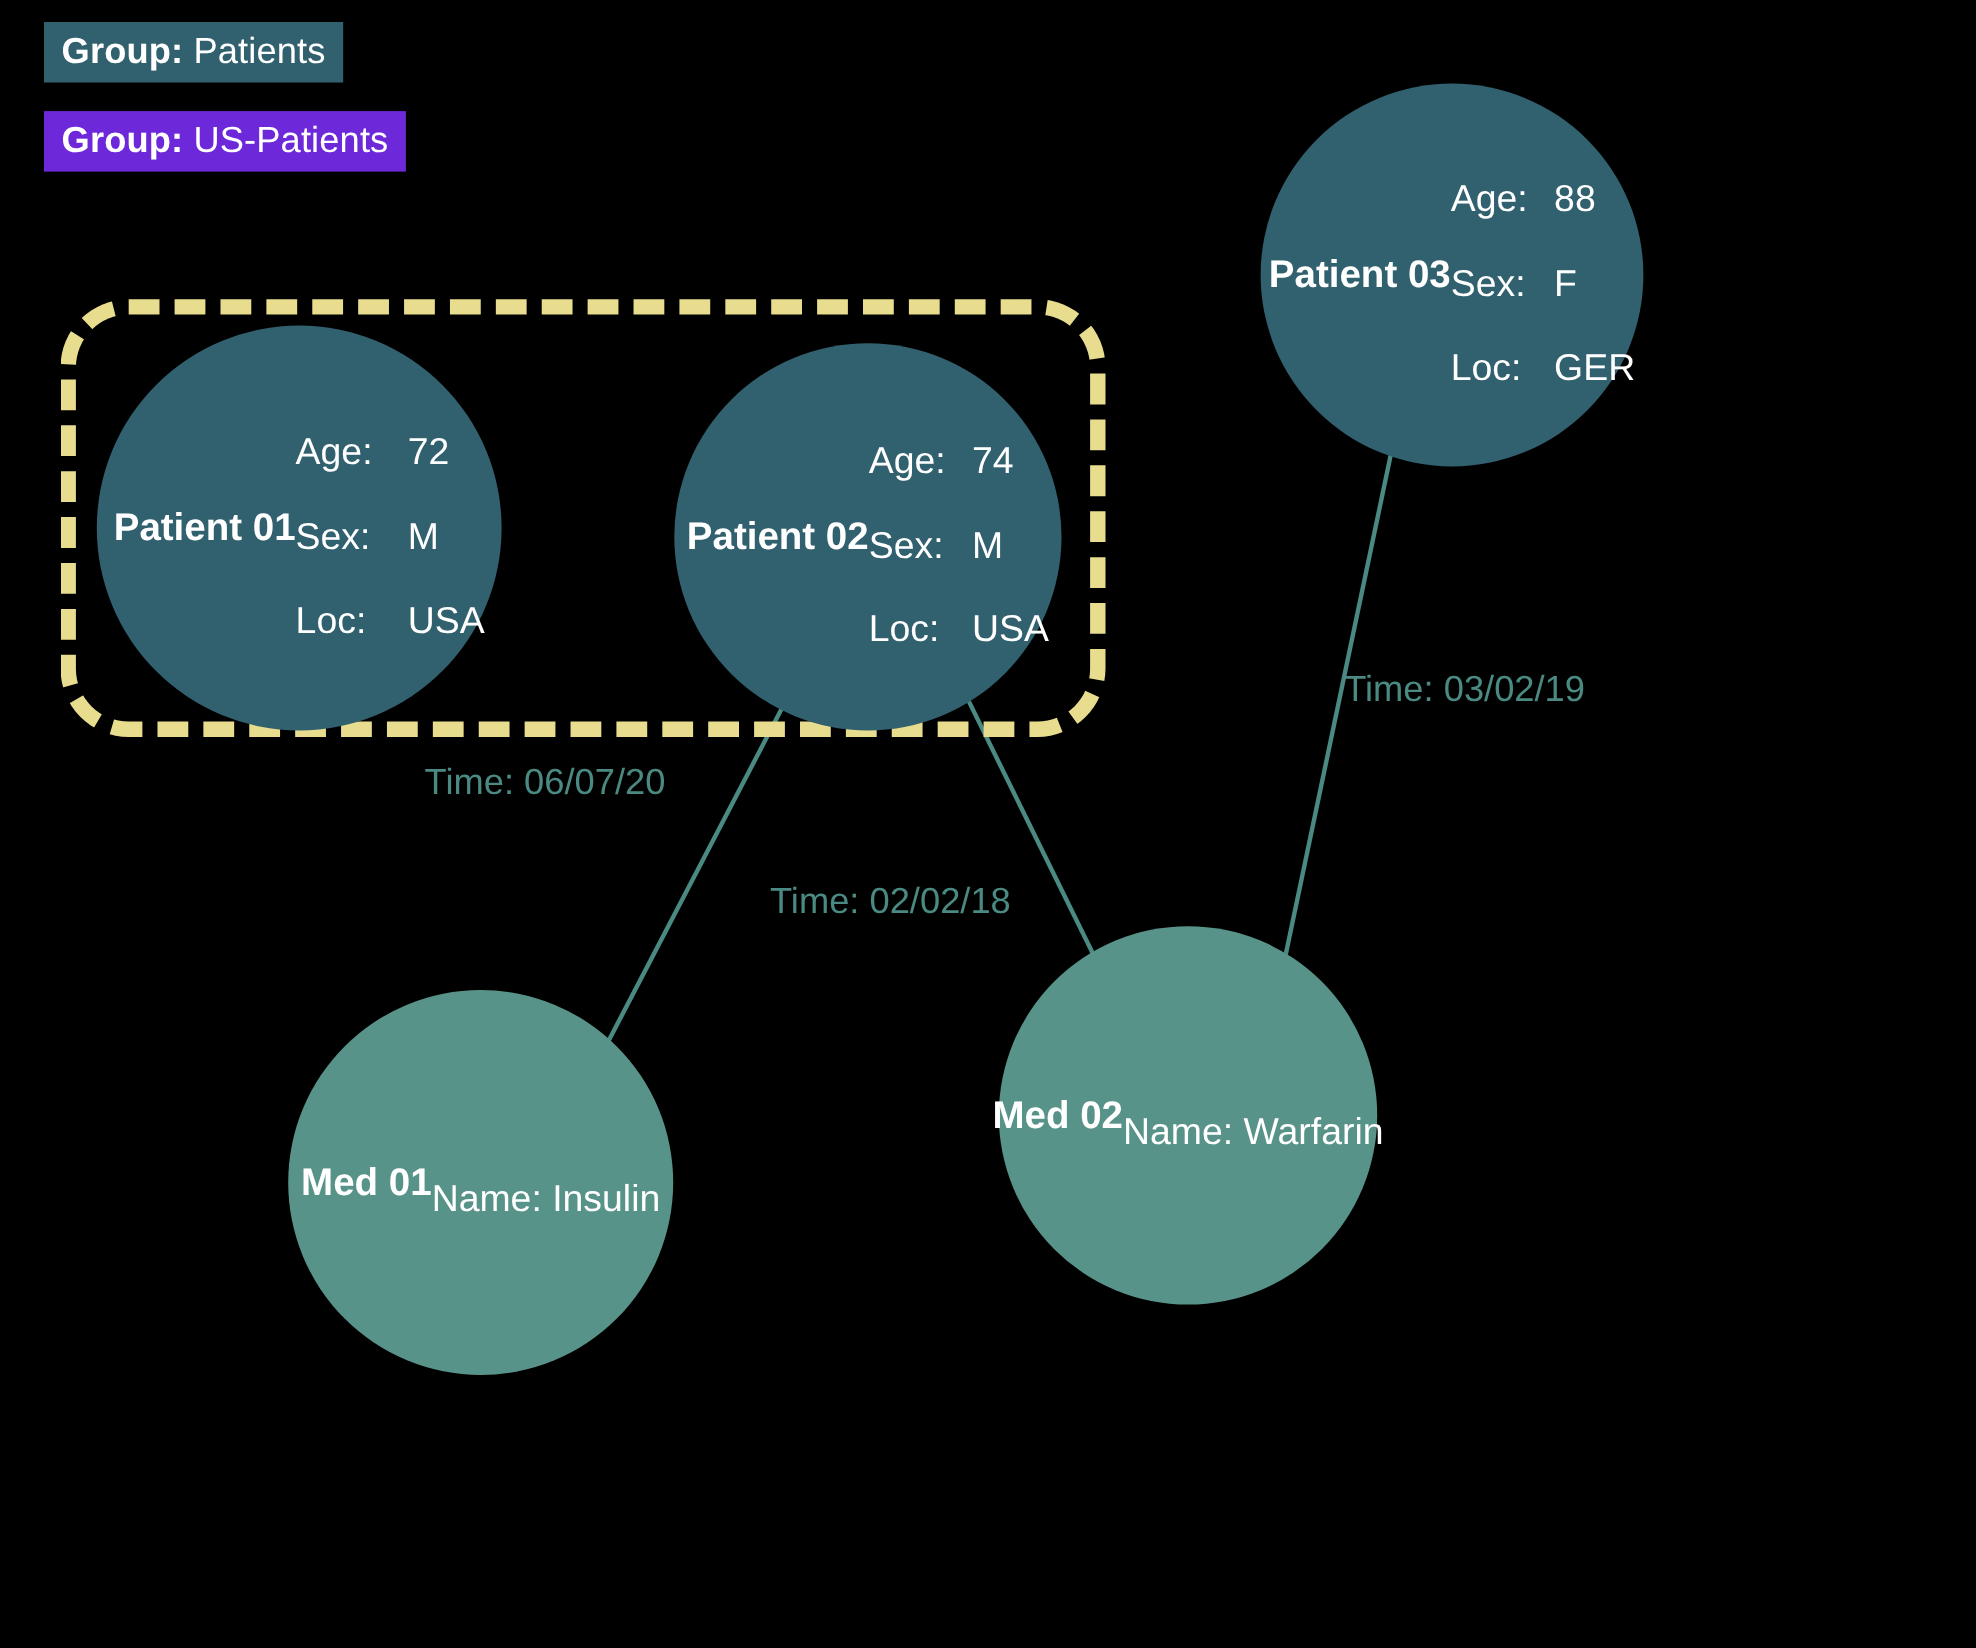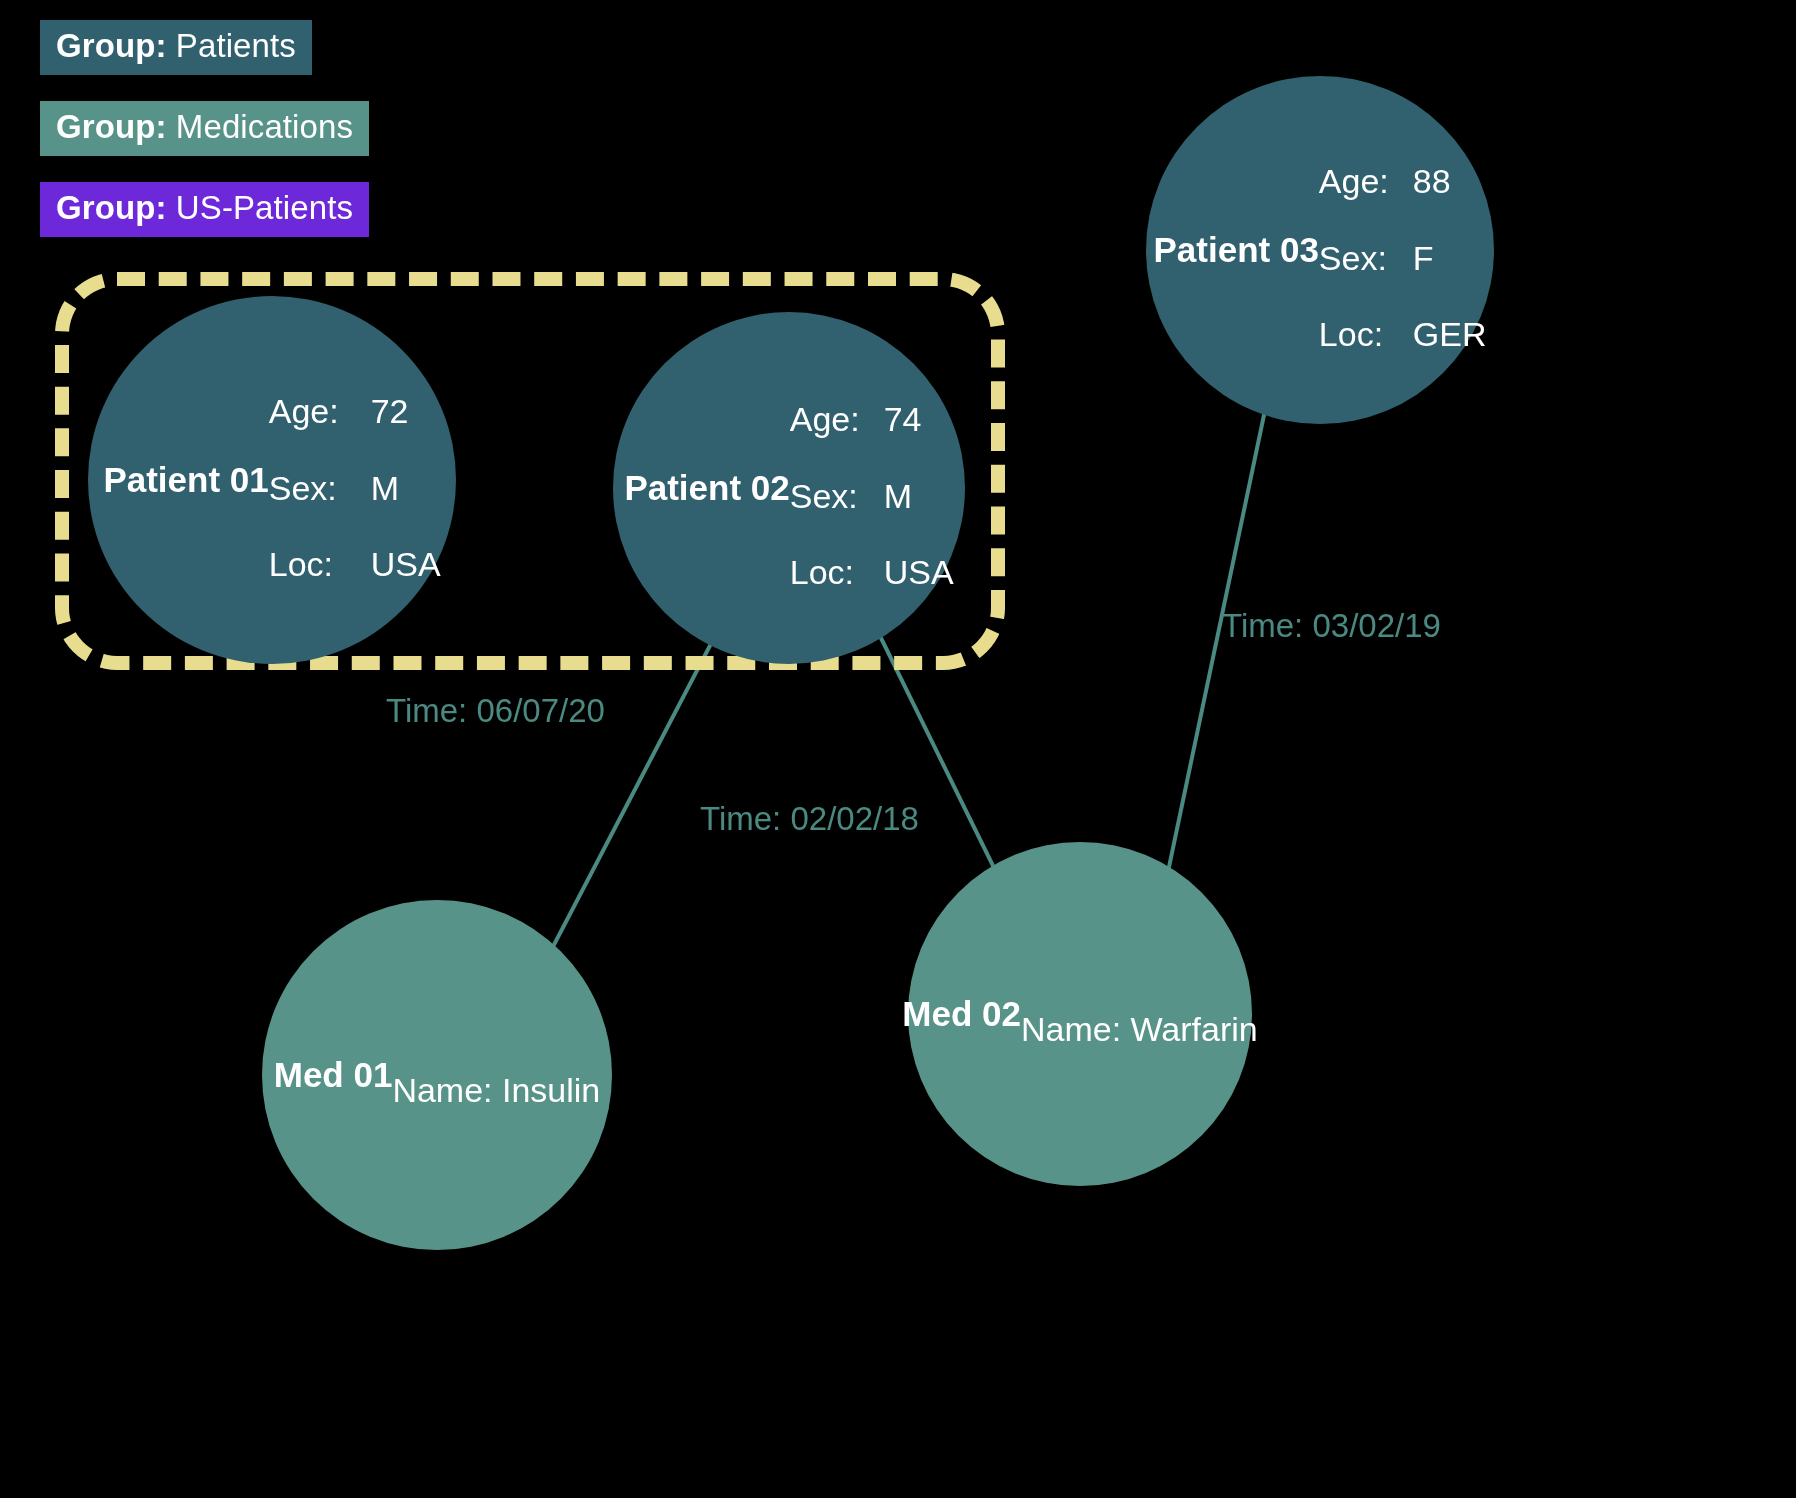--- a/index.html
+++ b/index.html
@@ -142,24 +142,20 @@
     <line x1="1268" y1="396" x2="1140" y2="1005" stroke="#4a8a82" stroke-width="4"></line>
   </svg>
 
   <div id="legend">
 
     <div class="legend-chip" style="background:#31606f;">
       <span class="lg-key">Group:</span>
       <span class="lg-val">Patients</span>
     </div>
 
-    <div class="legend-chip" style="background:#589389;">
-      <span class="lg-key">Group:</span>
-      <span class="lg-val">Medications</span>
-    </div>
 
     <div class="legend-chip" style="background:#6d28d9;">
       <span class="lg-key">Group:</span>
       <span class="lg-val">US-Patients</span>
     </div>
 
   </div>
 
   <div id="group-box"></div>
 

